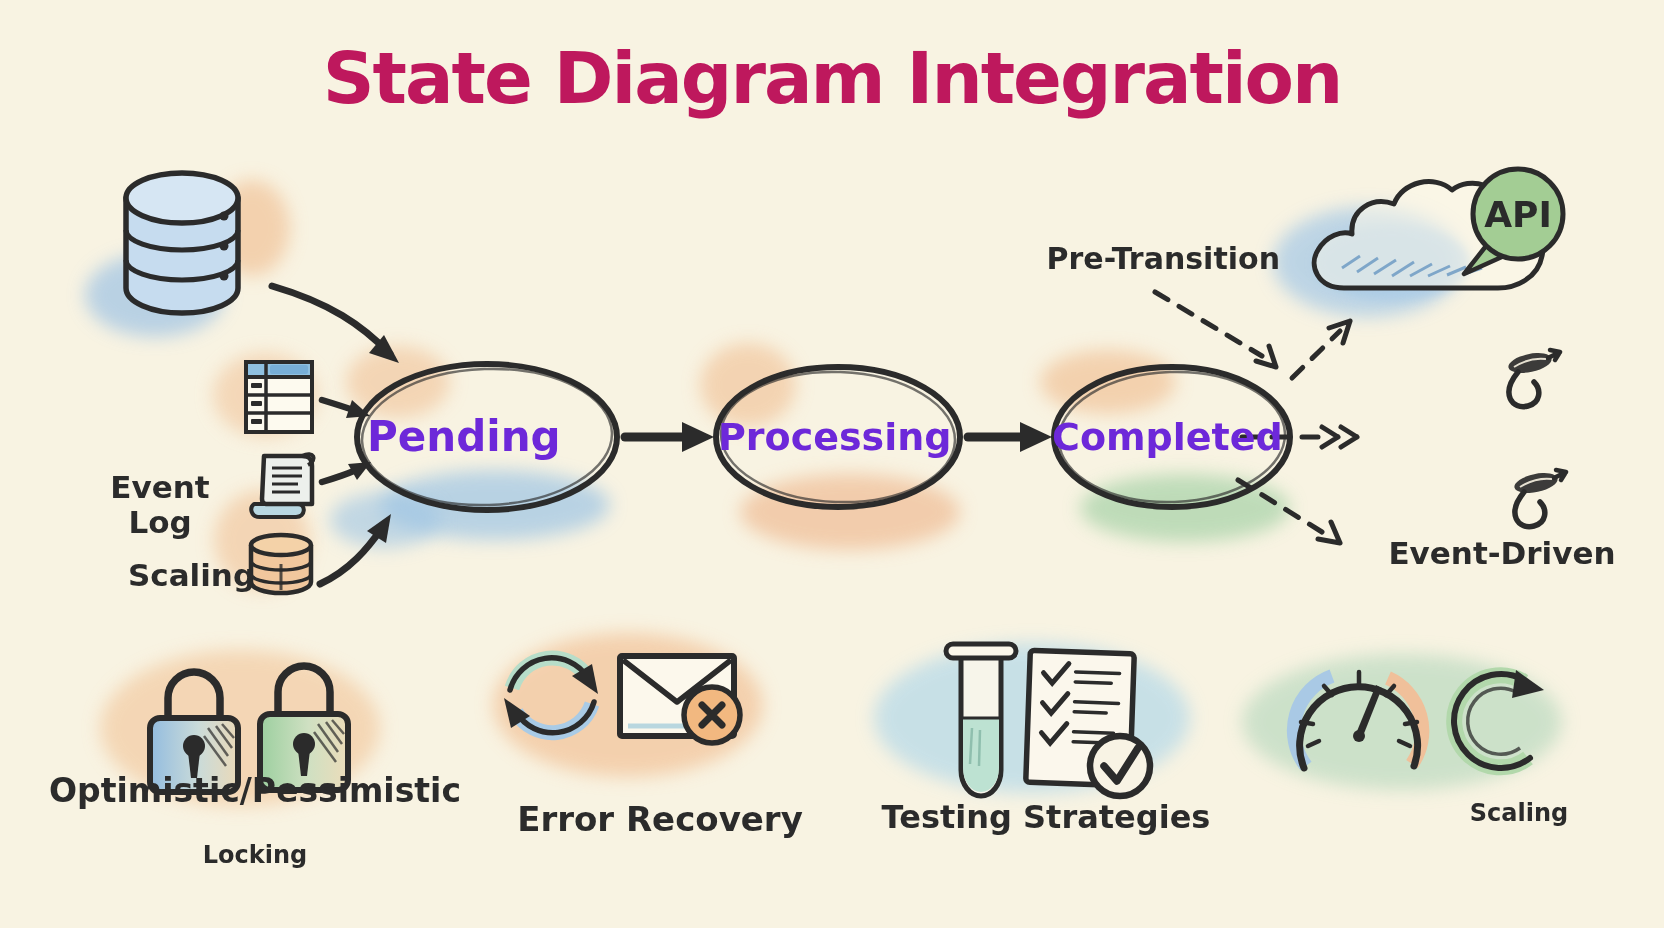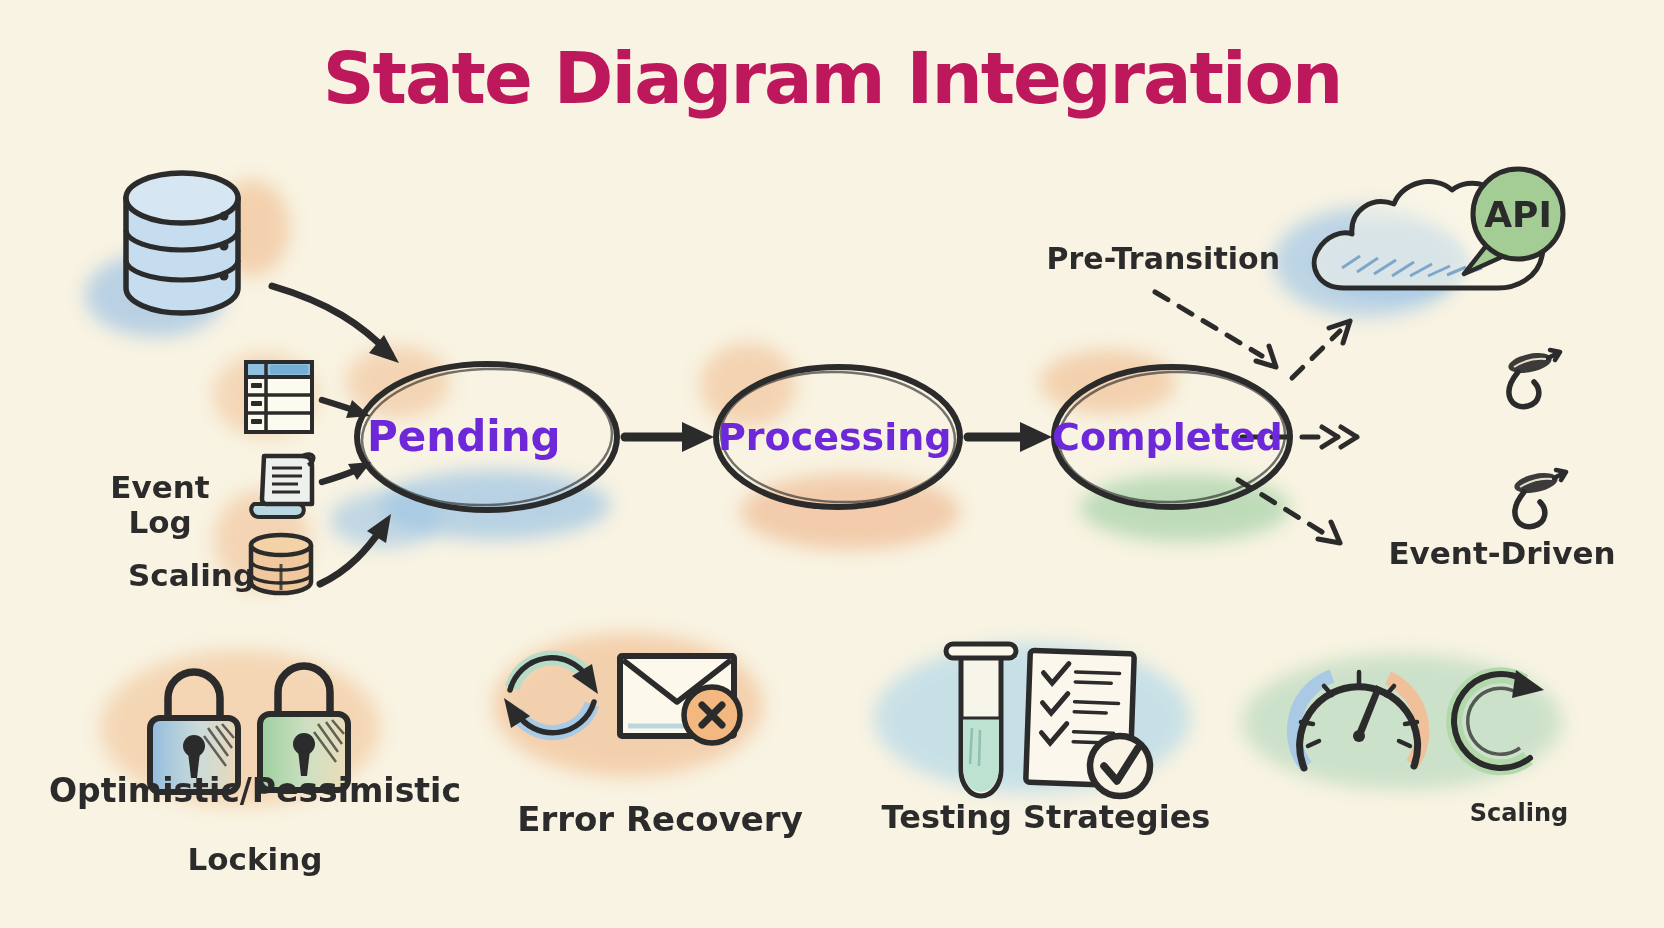--- a/index.html
+++ b/index.html
@@ -290,18 +290,18 @@
 <div class="lbl" style="left:128px;top:558px;width:112px;font-size:31px;">Scaling</div>
 
 <div class="state-lbl" style="left:367px;top:412px;width:240px;font-size:42px;">Pending</div>
 <div class="state-lbl" style="left:718px;top:415px;width:240px;font-size:38px;">Processing</div>
 <div class="state-lbl" style="left:1052px;top:415px;width:192px;font-size:38px;">Completed</div>
 
 <div class="lbl" style="left:1040px;top:242px;width:240px;font-size:30px;text-align:right;">Pre-Transition</div>
 <div class="lbl" style="left:1382px;top:536px;width:240px;font-size:31px;">Event-Driven</div>
 
 <div class="lbl" style="left:45px;top:773px;width:420px;font-size:33px;">Optimistic/Pessimistic</div>
-<div class="lbl" style="left:45px;top:842px;width:420px;font-size:31px;">Locking</div>
+<div class="lbl" style="left:45px;top:842px;width:420px;font-size:24px;">Locking</div>
 <div class="lbl" style="left:500px;top:800px;width:320px;font-size:34px;">Error Recovery</div>
 <div class="lbl" style="left:881px;top:800px;width:330px;font-size:32px;">Testing Strategies</div>
 <div class="lbl" style="left:1374px;top:800px;width:290px;font-size:24px;">Scaling</div>
 
 </div>
 
 </body></html>

